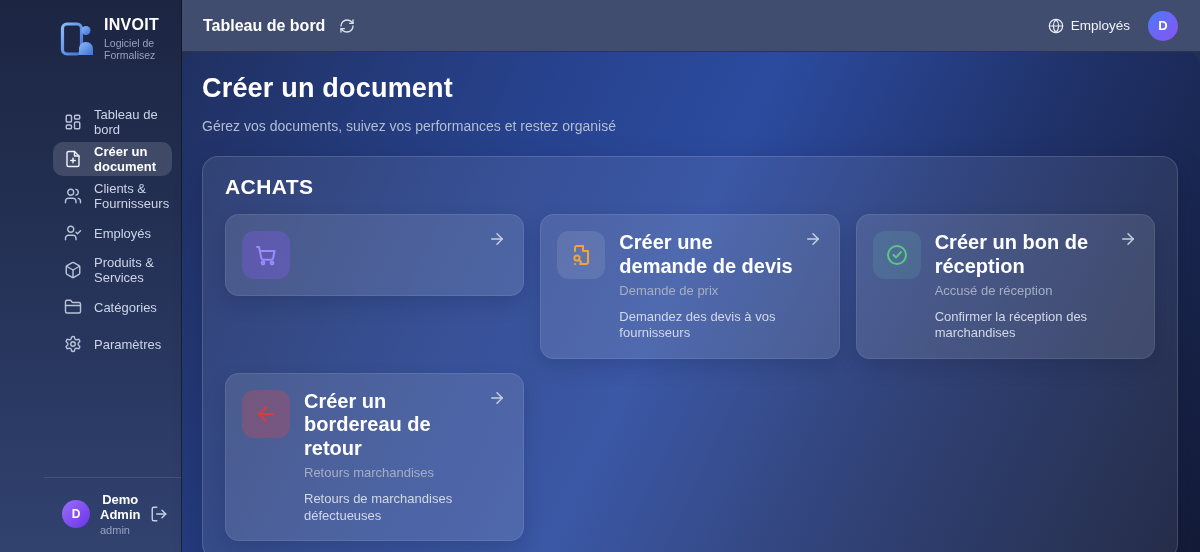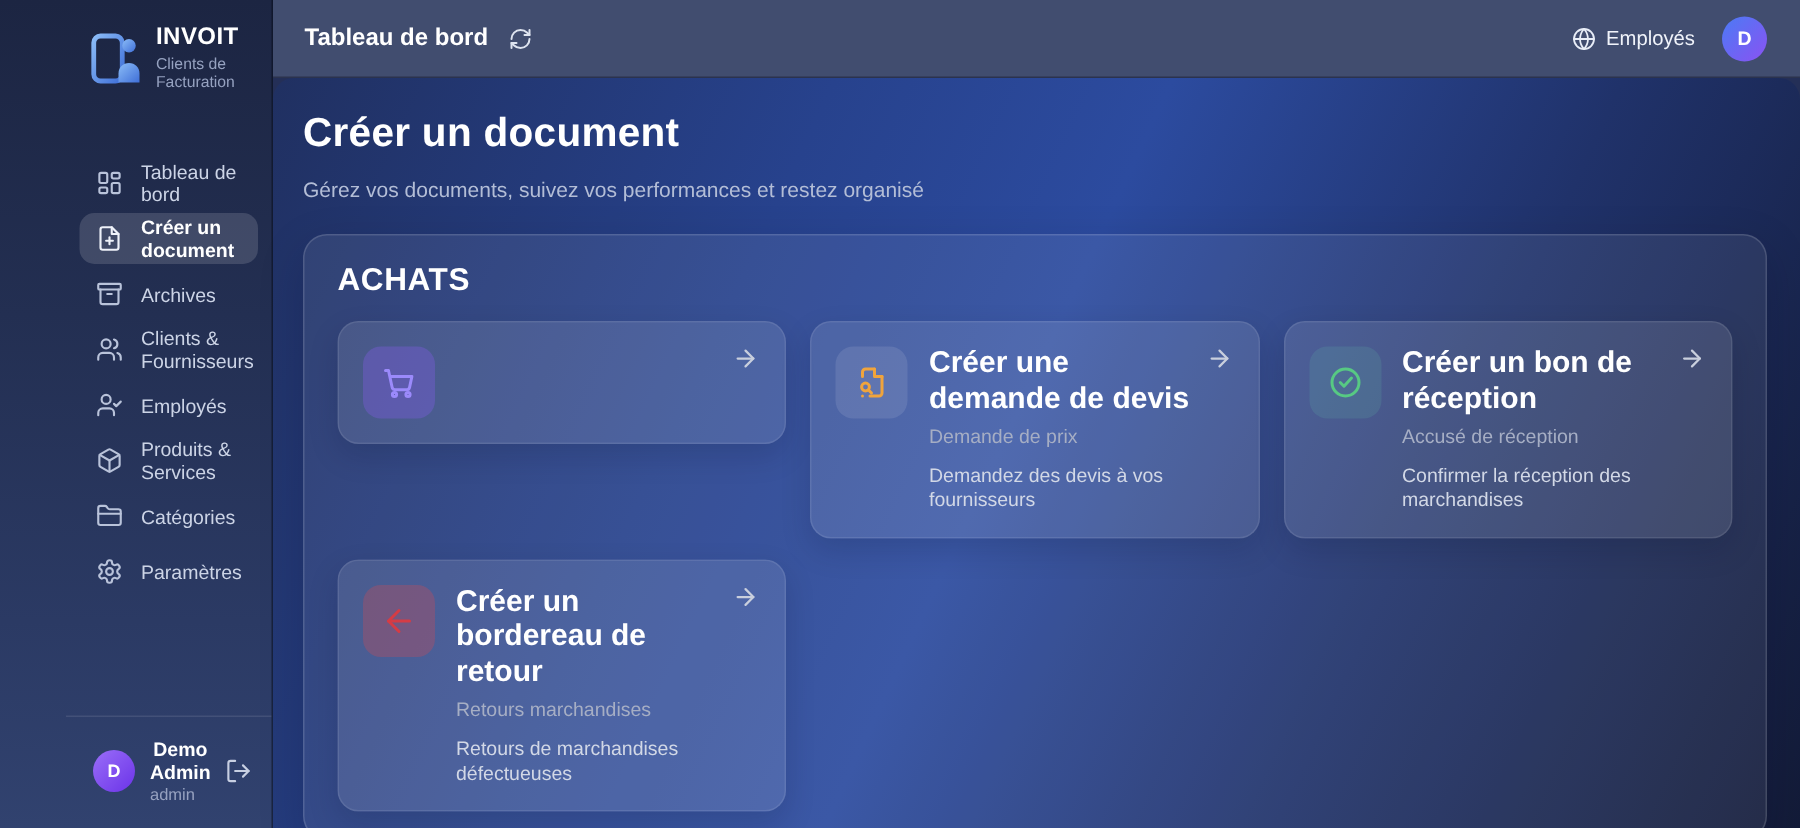--- a/index.html
+++ b/index.html
@@ -109,21 +109,21 @@
           <rect x="2.5" y="3" width="19" height="30" rx="4.5" fill="none" stroke="url(#lg)" stroke-width="3.2"></rect>
           <line x1="8" y1="12" x2="15" y2="12" stroke="url(#lg)" stroke-width="2.4" stroke-linecap="round"></line>
           <line x1="8" y1="18" x2="14" y2="18" stroke="url(#lg)" stroke-width="2.4" stroke-linecap="round"></line>
           <line x1="8" y1="24" x2="15" y2="24" stroke="url(#lg)" stroke-width="2.4" stroke-linecap="round"></line>
           <circle cx="26" cy="9.5" r="4.5" fill="url(#lg)"></circle>
           <path d="M19 34v-6c0-4 3-7 7-7s7 3 7 7v6z" fill="url(#lg)"></path>
         </svg>
       </span>
       <div>
         <div class="brand-name">INVOIT</div>
-        <div class="brand-tagline">Clients de Facturation</div>
+        <div class="brand-tagline">Logiciel de Formalisez</div>
       </div>
     </div>
 
     <nav class="nav">
       <div class="nav-item">
         <span class="nicon">
           <svg width="18" height="18" viewBox="0 0 24 24" fill="none" stroke="currentColor" stroke-width="1.9" stroke-linecap="round" stroke-linejoin="round">
               <rect x="3" y="3" width="7" height="9" rx="1.5"></rect>
               <rect x="14" y="3" width="7" height="5" rx="1.5"></rect>
               <rect x="14" y="12" width="7" height="9" rx="1.5"></rect>
@@ -135,30 +135,20 @@
       <div class="nav-item active">
         <span class="nicon">
           <svg width="18" height="18" viewBox="0 0 24 24" fill="none" stroke="currentColor" stroke-width="1.9" stroke-linecap="round" stroke-linejoin="round">
               <path d="M14 2H6a2 2 0 0 0-2 2v16a2 2 0 0 0 2 2h12a2 2 0 0 0 2-2V8z"></path>
               <path d="M14 2v6h6"></path>
               <path d="M12 11v6"></path>
               <path d="M9 14h6"></path>
             </svg>
         </span>
         <span>Créer un document</span>
-      </div>
-      <div class="nav-item">
-        <span class="nicon">
-          <svg width="18" height="18" viewBox="0 0 24 24" fill="none" stroke="currentColor" stroke-width="1.9" stroke-linecap="round" stroke-linejoin="round">
-              <rect x="2" y="3" width="20" height="5" rx="1"></rect>
-              <path d="M4 8v11a2 2 0 0 0 2 2h12a2 2 0 0 0 2-2V8"></path>
-              <path d="M10 12h4"></path>
-            </svg>
-        </span>
-        <span>Archives</span>
       </div>
       <div class="nav-item">
         <span class="nicon">
           <svg width="18" height="18" viewBox="0 0 24 24" fill="none" stroke="currentColor" stroke-width="1.9" stroke-linecap="round" stroke-linejoin="round">
               <path d="M16 21v-2a4 4 0 0 0-4-4H6a4 4 0 0 0-4 4v2"></path>
               <circle cx="9" cy="7" r="4"></circle>
               <path d="M22 21v-2a4 4 0 0 0-3-3.87"></path>
               <path d="M16 3.13a4 4 0 0 1 0 7.75"></path>
             </svg>
         </span>

